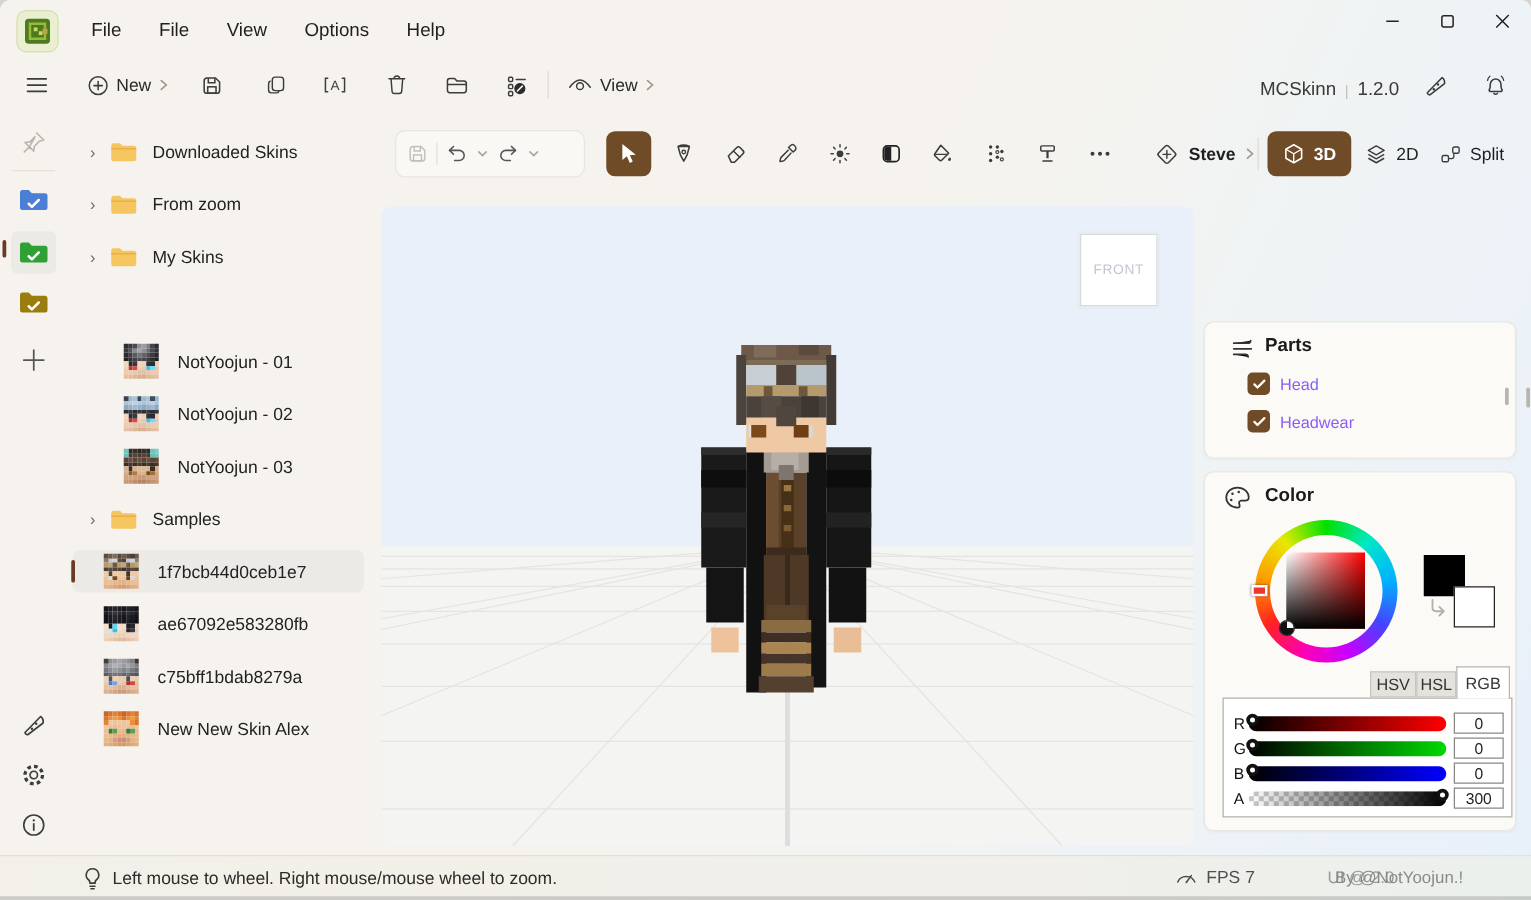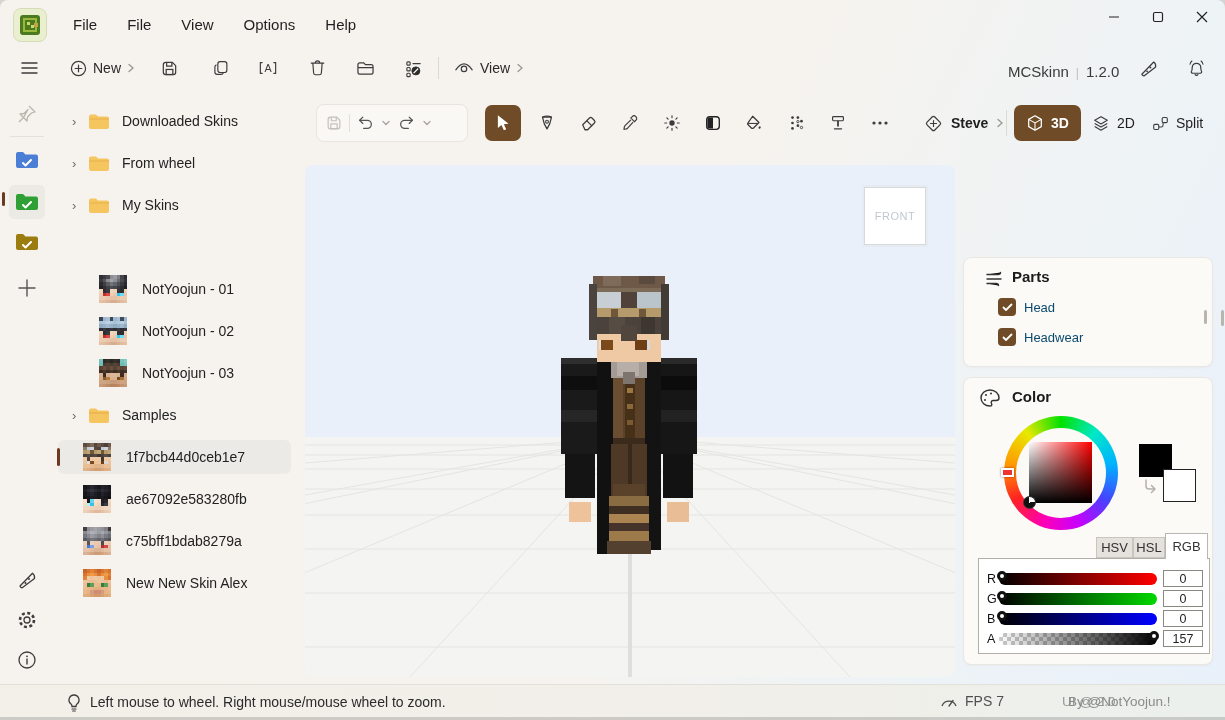--- a/index.html
+++ b/index.html
@@ -45,21 +45,21 @@
   #viewport{left:305px;top:165px;width:650px;height:512px;border-radius:8px;overflow:hidden;background:#e9f0f9;}
   #floor{position:absolute;left:0;top:272px;width:650px;height:240px;background:#f4f4f2;}
   #front-box{position:absolute;left:559px;top:22px;width:62px;height:58px;background:#fff;border:1px solid #d7d9dd;box-shadow:0 0 0 2px rgba(230,232,236,.6);display:flex;align-items:center;justify-content:center;font-size:11px;letter-spacing:.5px;color:#c2c7cf;}
   #character{position:absolute;left:250px;top:105px;width:148px;height:292px;}
   #character i{position:absolute;display:block;}
 
   
   .card{background:#fbfaf7;border:1px solid #eae7e1;border-radius:8px;box-shadow:0 1px 2px rgba(0,0,0,.03);}
   .card-h{font-size:15px;font-weight:bold;color:#1b1b1b;}
   .chk{width:18px;height:18px;border-radius:4px;background:#6f4b27;display:flex;align-items:center;justify-content:center;}
-  .chk-row{position:absolute;left:34px;display:flex;align-items:center;gap:8px;font-size:13px;color:#0c4a6e;}
+  .chk-row{position:absolute;left:34px;display:flex;align-items:center;gap:8px;font-size:13px;color:#8b5cf6;}
 
   
   #wheel{position:absolute;left:40px;top:38px;width:114px;height:114px;border-radius:50%;
     background:conic-gradient(from 0deg,#00e100,#00e8c8,#00b2ff,#4444ff,#c800ff,#ff00b4,#ff2222,#ff9900,#e8e800,#00e100);}
   #wheel::after{content:"";position:absolute;left:12px;top:12px;width:90px;height:90px;border-radius:50%;background:#fbfaf7;}
   #sv{position:absolute;left:25px;top:26px;width:63px;height:61px;z-index:2;
     background:linear-gradient(to top,#000,rgba(0,0,0,0)),linear-gradient(to right,#fff,#f00);}
   .ring-marker{position:absolute;left:-3px;top:52px;width:13px;height:9px;background:#e33;border:2px solid #fff;box-shadow:0 0 2px rgba(0,0,0,.5);z-index:2;}
   .sv-marker{position:absolute;left:-6px;bottom:-6px;width:13px;height:13px;border-radius:50%;background:conic-gradient(#fff 0 25%,#111 0 100%);border:1px solid #333;z-index:3;}
   .swatch{position:absolute;}
@@ -277,21 +277,21 @@
         <span style="margin-left: 12px;">Downloaded Skins</span>
       </div>
       <div class="tree-row" style="top: 58px;">
         <span class="tree-chev" style="margin-left: 14px; transform: rotate(0deg);">›</span>
         <span style="margin-left: 4px;">
           <svg width="22" height="17" viewBox="0 0 22 17">
             <path d="M1 3.5 q0-2 2-2 h5 l2 2 H19 q2 0 2 2 V14 q0 2-2 2 H3 q-2 0-2-2 z" fill="#f5c65f"></path>
             <path d="M1 6 H21" stroke="#e8b04a" stroke-width="1.2"></path>
           </svg>
         </span>
-        <span style="margin-left: 12px;">From wheel</span>
+        <span style="margin-left: 12px;">From zoom</span>
       </div>
       <div class="tree-row" style="top: 100px;">
         <span class="tree-chev" style="margin-left: 14px; transform: rotate(0deg);">›</span>
         <span style="margin-left: 4px;">
           <svg width="22" height="17" viewBox="0 0 22 17">
             <path d="M1 3.5 q0-2 2-2 h5 l2 2 H19 q2 0 2 2 V14 q0 2-2 2 H3 q-2 0-2-2 z" fill="#f5c65f"></path>
             <path d="M1 6 H21" stroke="#e8b04a" stroke-width="1.2"></path>
           </svg>
         </span>
         <span style="margin-left: 12px;">My Skins</span>
@@ -1113,21 +1113,21 @@
           <span class="sl-track tr-b">
             <span class="sl-thumb" style="left:-2px"></span>
           </span>
           <span class="sl-box">0</span>
         </div>
         <div class="sl-row" style="top: 70px;">
           <span class="sl-label">A</span>
           <span class="sl-track tr-a">
             <span class="sl-thumb" style="right:-2px"></span>
           </span>
-          <span class="sl-box">157</span>
+          <span class="sl-box">300</span>
         </div>
       </div>
   <div class="tab" style="left: 132px; top: 159px; width: 37px;">HSV</div>
       <div class="tab" style="left: 169px; top: 159px; width: 32px;">HSL</div>
       <div class="tab tab-active" style="left: 201px; top: 155px; width: 43px;">RGB</div>
     </div>
 
   <div class="abs" style="left:1221px;top:310px;width:3px;height:16px;border-radius:2px;background:#b8b5ae;"></div>
 
   <div class="abs" id="statusbar">

